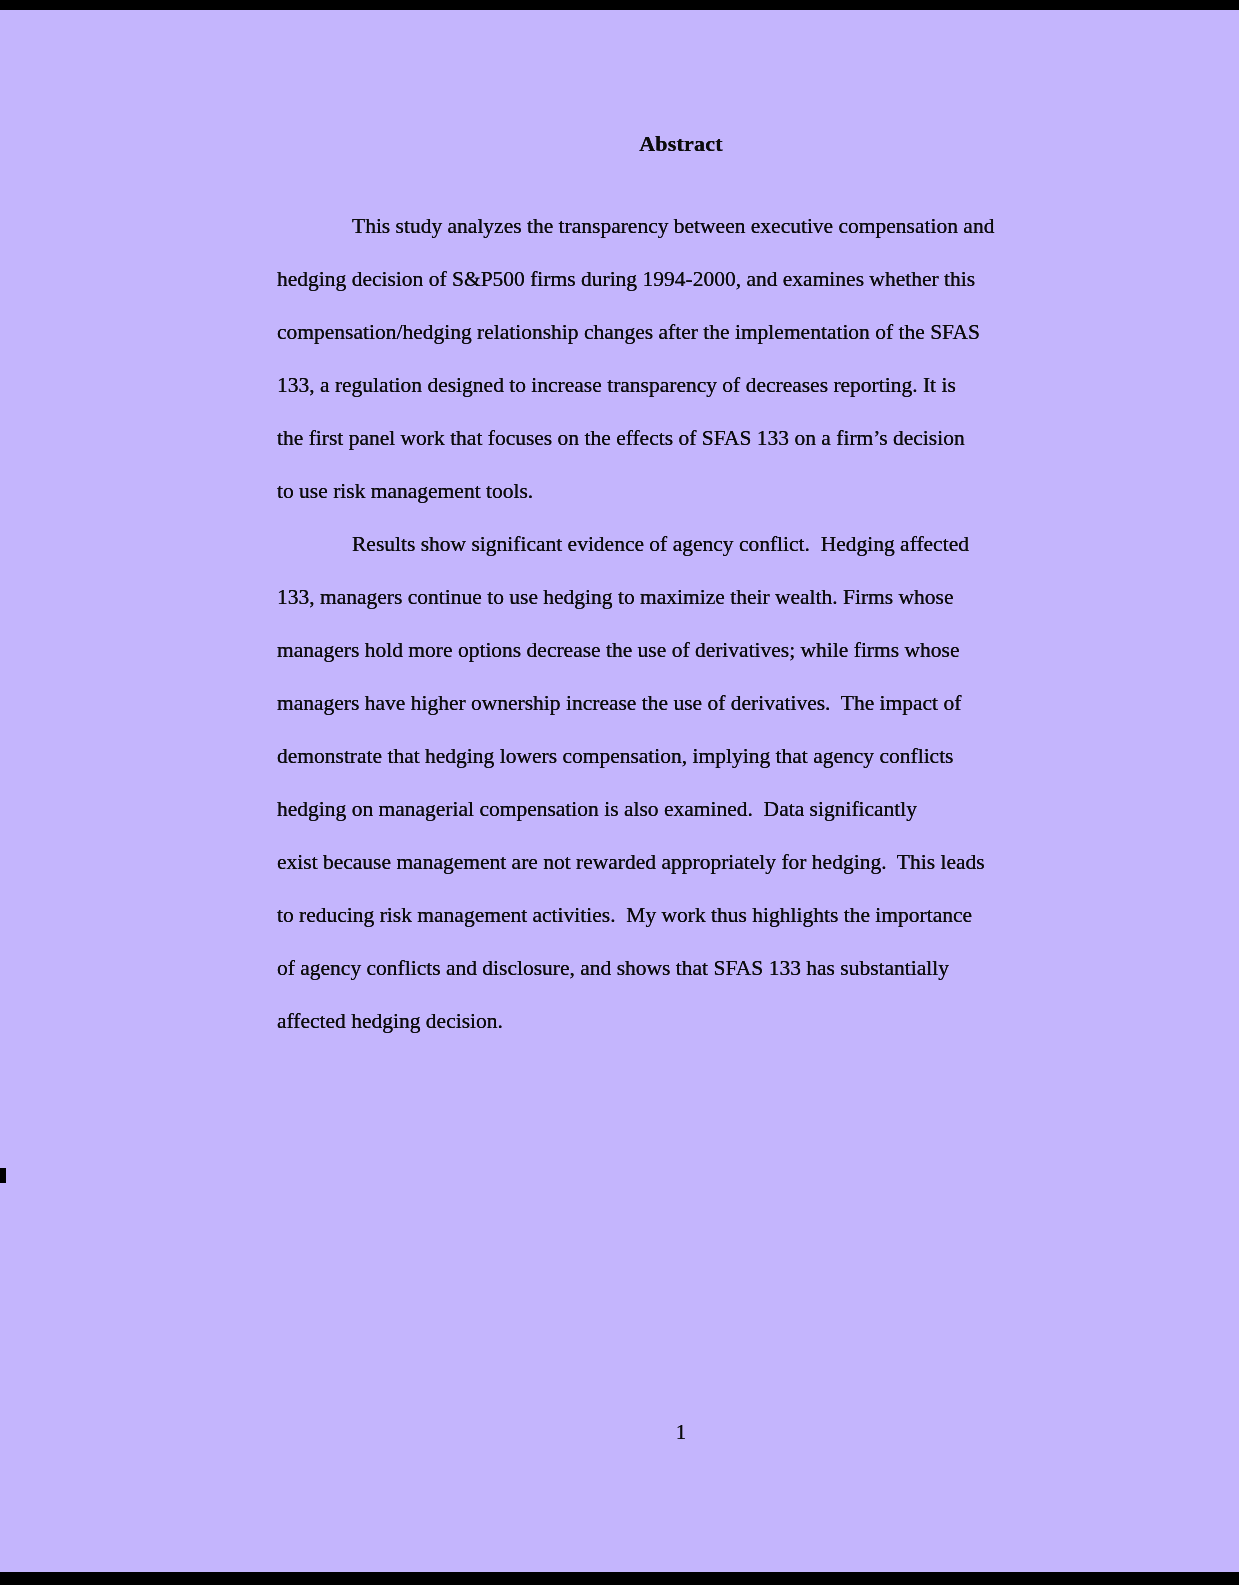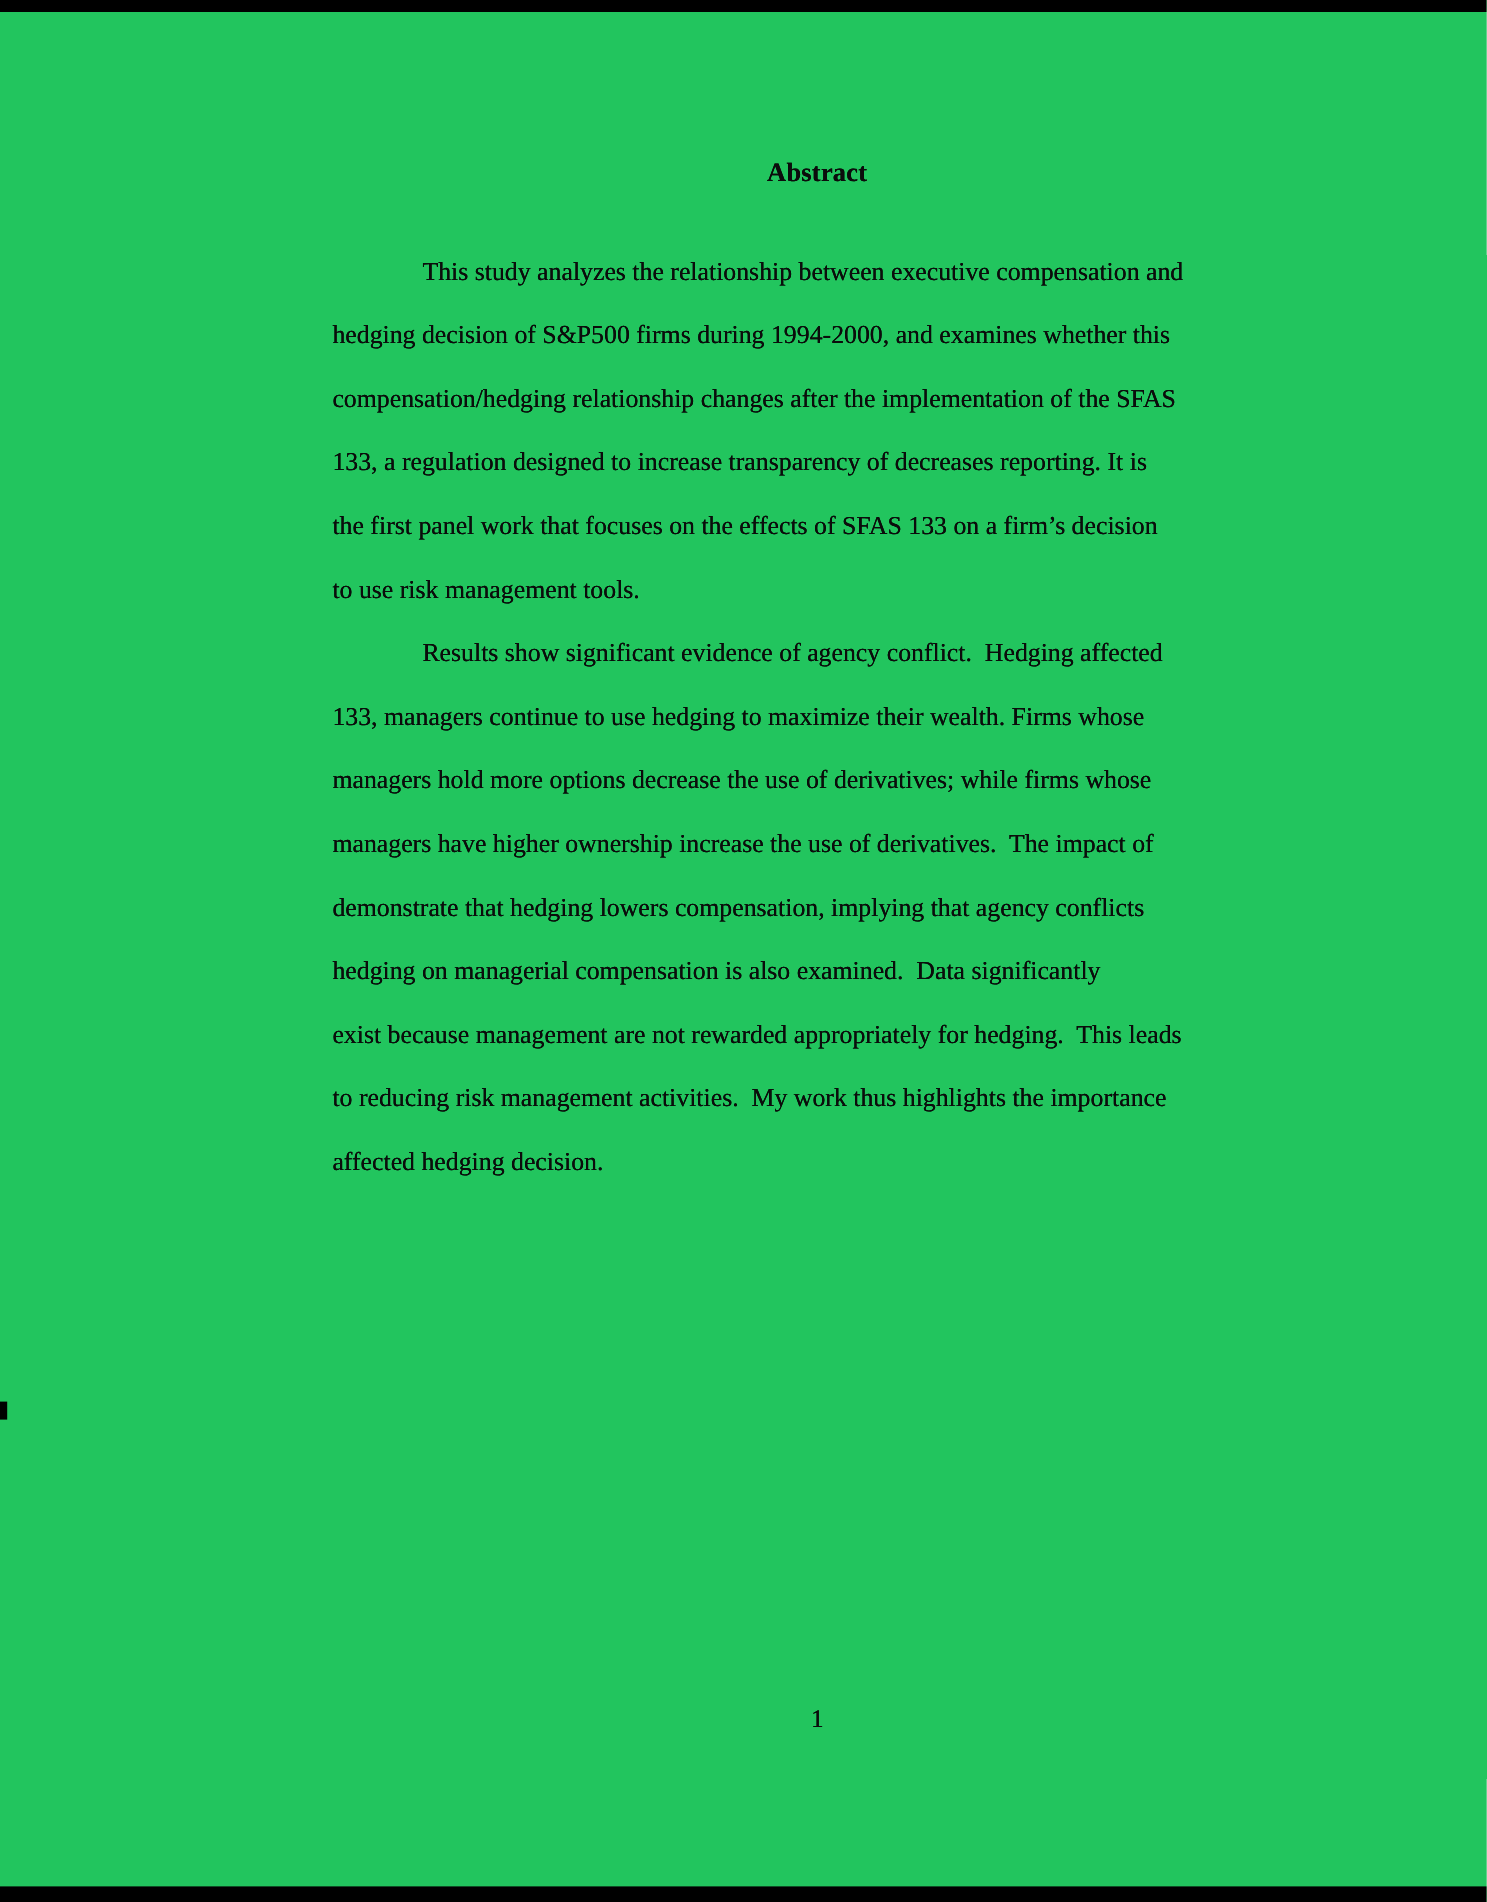--- a/index.html
+++ b/index.html
@@ -4,21 +4,21 @@
 <style>
   html, body {
     margin: 0;
     padding: 0;
     background: #e8e8e8;
   }
   .page {
     position: relative;
     width: 1239px;
     height: 1585px;
-    background: #22c55e;
+    background: #c4b5fd;
     overflow: hidden;
     font-family: "Liberation Serif", "DejaVu Serif", serif;
     color: #0c0c0c;
   }
   
   .artifact-top-bar {
     position: absolute;
     top: 0; left: 0;
     width: 100%; height: 10px;
     background: #000;
@@ -81,36 +81,37 @@
 <div class="page">
 
   <div class="artifact-top-bar"></div>
   <div class="artifact-bottom-bar"></div>
   <div class="artifact-left-mark"></div>
 
   <div class="content">
     <h1 class="doc-title">Abstract</h1>
 
     <div class="para">
-      <div class="line indent">This study analyzes the relationship between executive compensation and</div>
+      <div class="line indent">This study analyzes the transparency between executive compensation and</div>
       <div class="line">hedging decision of S&amp;P500 firms during 1994-2000, and examines whether this</div>
       <div class="line">compensation/hedging relationship changes after the implementation of the SFAS</div>
       <div class="line">133, a regulation designed to increase transparency of decreases reporting. It is</div>
       <div class="line">the first panel work that focuses on the effects of SFAS 133 on a firm’s decision</div>
       <div class="line">to use risk management tools.</div>
     </div>
 
     <div class="para">
       <div class="line indent">Results show significant evidence of agency conflict.  Hedging affected</div>
       <div class="line">133, managers continue to use hedging to maximize their wealth. Firms whose</div>
       <div class="line">managers hold more options decrease the use of derivatives; while firms whose</div>
       <div class="line">managers have higher ownership increase the use of derivatives.  The impact of</div>
       <div class="line">demonstrate that hedging lowers compensation, implying that agency conflicts</div>
       <div class="line">hedging on managerial compensation is also examined.  Data significantly</div>
       <div class="line">exist because management are not rewarded appropriately for hedging.  This leads</div>
       <div class="line">to reducing risk management activities.  My work thus highlights the importance</div>
+      <div class="line">of agency conflicts and disclosure, and shows that SFAS 133 has substantially</div>
       <div class="line">affected hedging decision.</div>
     </div>
   </div>
 
   <div class="page-number">1</div>
 
 </div>
 
 </body></html>

